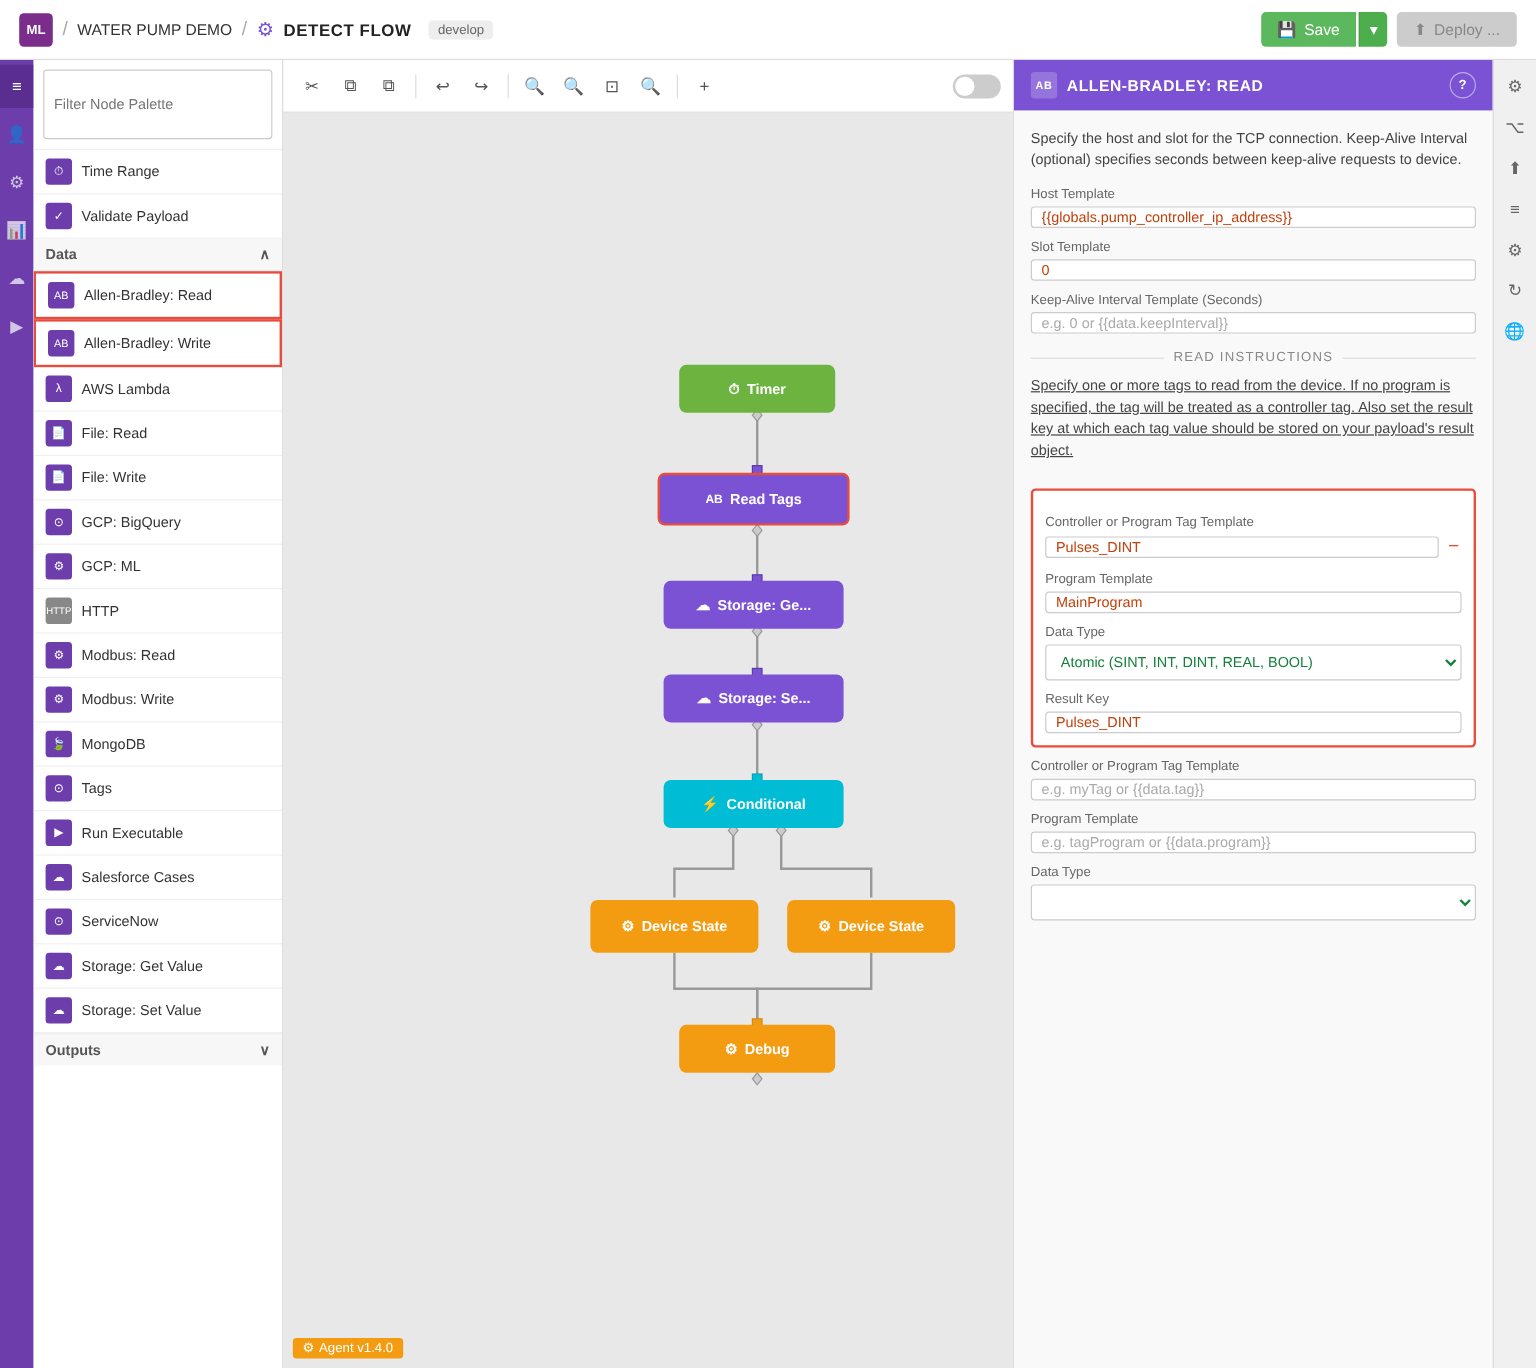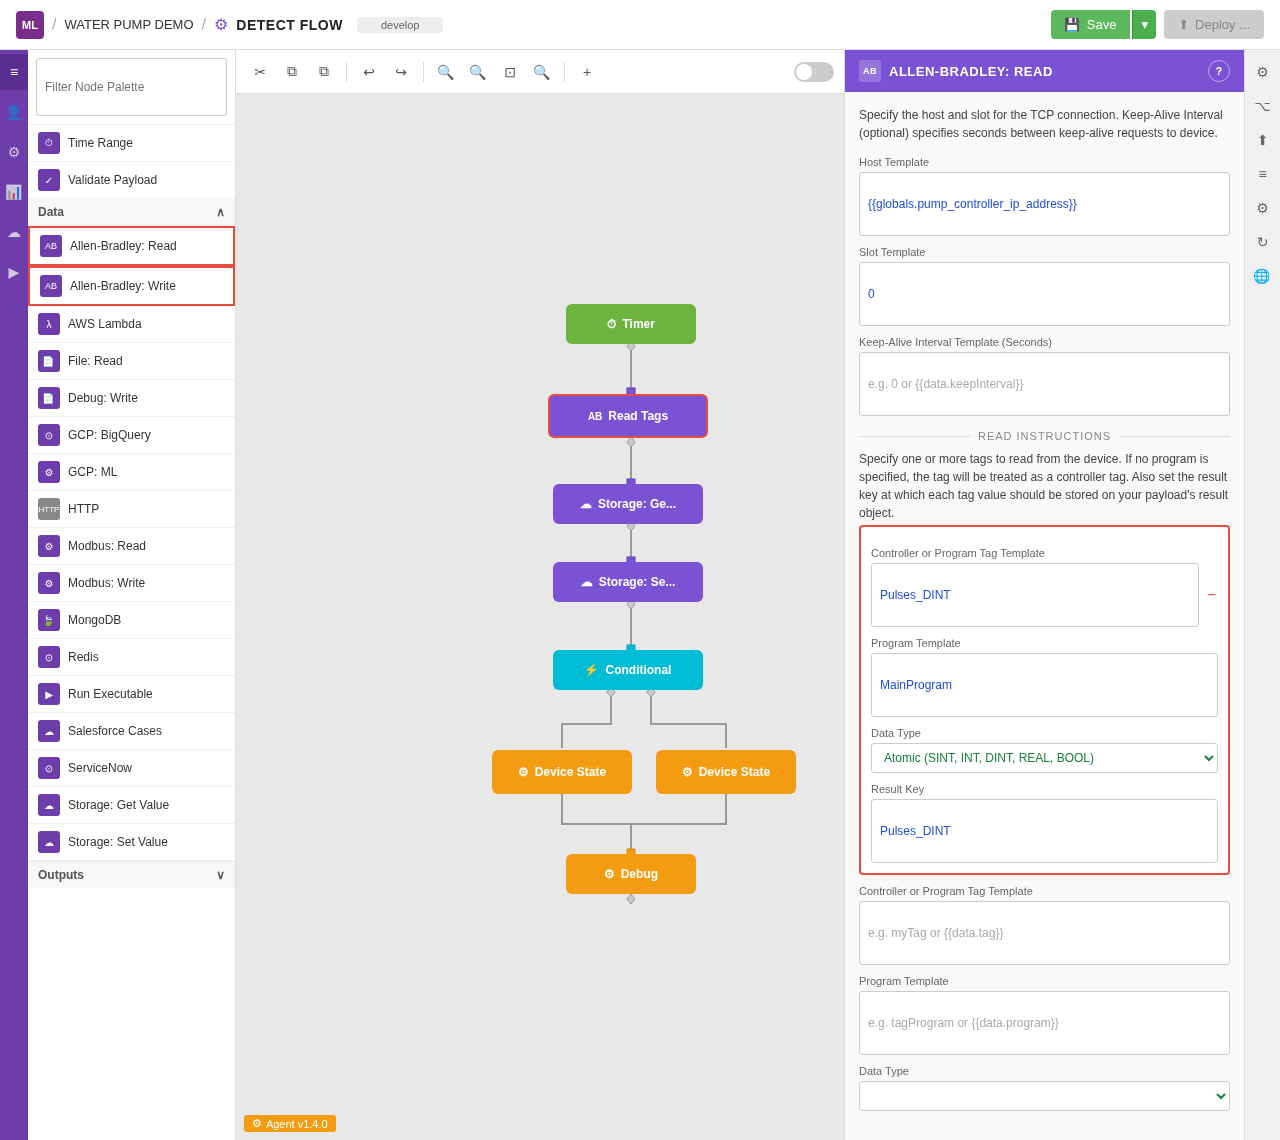--- a/index.html
+++ b/index.html
@@ -23,21 +23,21 @@
       font-weight: bold;
       font-size: 11px;
       display: flex; align-items: center; justify-content: center;
     }
     .topbar-sep { color: #aaa; font-size: 16px; }
     .topbar-link { color: #333; font-weight: 500; cursor: pointer; }
     .topbar-title { font-weight: 700; font-size: 14px; color: #222; letter-spacing: 0.5px; }
     .topbar-badge {
       background: #eee;
       border-radius: 4px;
-      padding: 2px 24px;
+      padding: 2px 8px;
       font-size: 11px;
       color: #666;
       margin-left: 6px;
     }
     .topbar-spacer { flex: 1; }
     .btn-save {
       background: #5cb85c;
       color: #fff;
       border: none;
       border-radius: 4px 0 0 4px;
@@ -259,43 +259,43 @@
       font-size: 11px;
       cursor: pointer;
     }
     .panel-body { flex: 1; overflow-y: auto; padding: 14px; }
     .panel-desc { color: #444; font-size: 12px; line-height: 1.5; margin-bottom: 14px; }
     .field-label { font-size: 11px; color: #666; margin-bottom: 4px; margin-top: 10px; }
     .field-input {
       width: 100%;
       border: 1px solid #ccc;
       border-radius: 3px;
-      padding: 24px 8px;
+      padding: 1px 8px;
       font-size: 12px;
       background: #fff;
       outline: none;
-      color: #1d4ed8;
+      color: #c2410c;
     }
     .field-input::placeholder { color: #aaa; }
     .section-divider {
       display: flex;
       align-items: center;
       gap: 8px;
       margin: 14px 0 8px;
       color: #888;
       font-size: 11px;
       letter-spacing: 1px;
     }
     .section-divider::before, .section-divider::after {
       content: '';
       flex: 1;
       height: 1px;
       background: #ddd;
     }
-    .instruction-desc { color: #444; font-size: 12px; line-height: 1.5; margin-bottom: 3px; }
+    .instruction-desc { color: #444; font-size: 12px; line-height: 1.5; margin-bottom: 23px; text-decoration: underline; }
 
     
     .red-border-section {
       border: 2px solid #e74c3c;
       border-radius: 4px;
       padding: 10px;
       margin-bottom: 10px;
       background: #fff;
     }
     .field-row {
@@ -436,21 +436,21 @@
       <div class="palette-item">
         <div class="palette-icon" style="background:#6c3dab;">λ</div>
         <span>AWS Lambda</span>
       </div>
       <div class="palette-item">
         <div class="palette-icon" style="background:#6c3dab;">📄</div>
         <span>File: Read</span>
       </div>
       <div class="palette-item">
         <div class="palette-icon" style="background:#6c3dab;">📄</div>
-        <span>Debug: Write</span>
+        <span>File: Write</span>
       </div>
       <div class="palette-item">
         <div class="palette-icon" style="background:#6c3dab;">⊙</div>
         <span>GCP: BigQuery</span>
       </div>
       <div class="palette-item">
         <div class="palette-icon" style="background:#6c3dab;">⚙</div>
         <span>GCP: ML</span>
       </div>
       <div class="palette-item">
@@ -464,21 +464,21 @@
       <div class="palette-item">
         <div class="palette-icon" style="background:#6c3dab;">⚙</div>
         <span>Modbus: Write</span>
       </div>
       <div class="palette-item">
         <div class="palette-icon" style="background:#6c3dab;">🍃</div>
         <span>MongoDB</span>
       </div>
       <div class="palette-item">
         <div class="palette-icon" style="background:#6c3dab;">⊙</div>
-        <span>Redis</span>
+        <span>Tags</span>
       </div>
       <div class="palette-item">
         <div class="palette-icon" style="background:#6c3dab;">▶</div>
         <span>Run Executable</span>
       </div>
       <div class="palette-item">
         <div class="palette-icon" style="background:#6c3dab;">☁</div>
         <span>Salesforce Cases</span>
       </div>
       <div class="palette-item">

